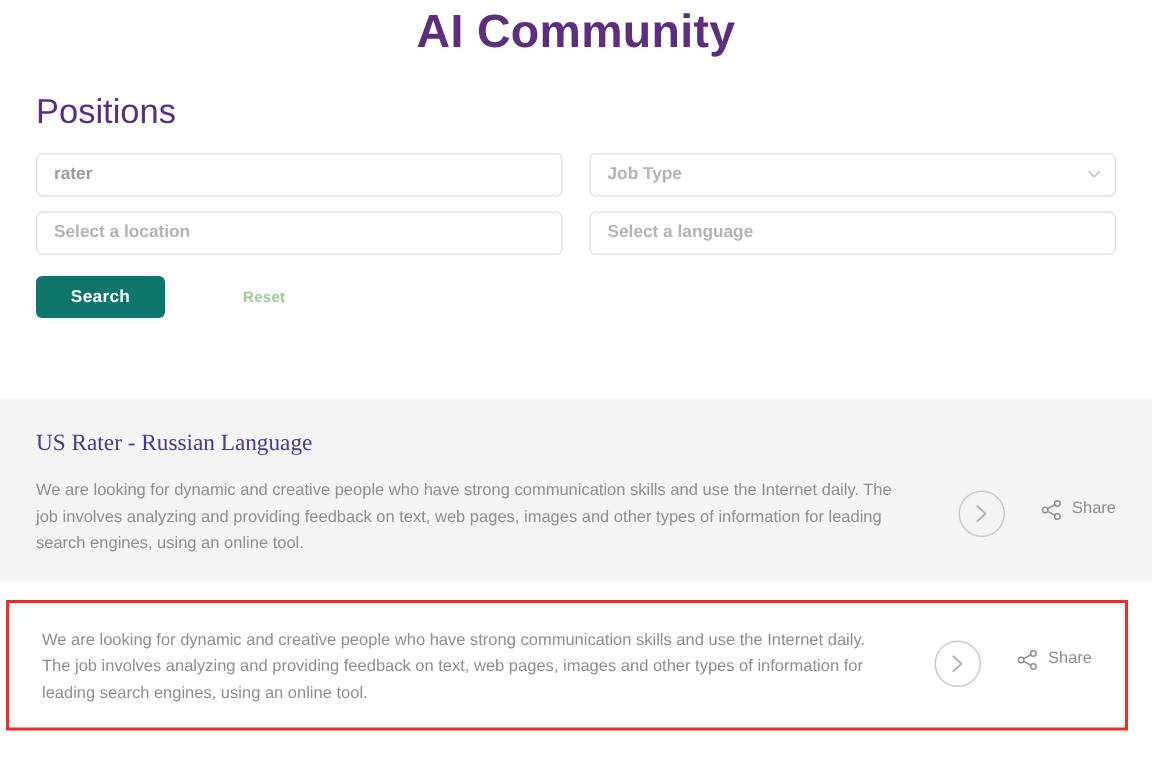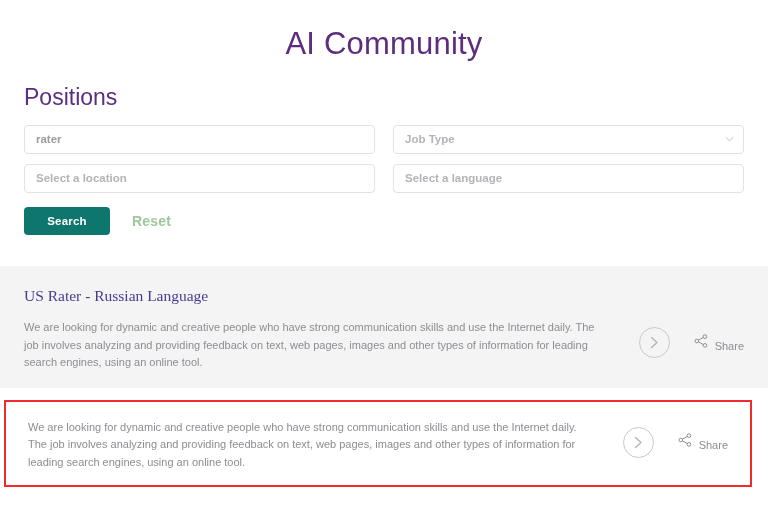--- a/index.html
+++ b/index.html
@@ -18,23 +18,23 @@
     width: 768px;
     height: 505px;
     background: #ffffff;
   }
 
   
   .page-title {
     text-align: center;
     color: #5d2d7e;
     font-size: 31px;
-    font-weight: normal;
+    font-weight: bold;
     letter-spacing: 0.2px;
-    padding-top: 25px;
+    padding-top: 2px;
     margin: 0;
     line-height: 38px;
   }
 
   .section-title {
     color: #5a2e80;
     font-size: 23px;
     font-weight: normal;
     margin: 20px 0 0 24px;
     line-height: 28px;
@@ -94,23 +94,23 @@
     border-radius: 4px;
     width: 86px;
     height: 28px;
     font-size: 11.5px;
     font-weight: bold;
     font-family: "Liberation Sans", sans-serif;
     cursor: pointer;
     letter-spacing: 0.2px;
   }
   .reset-link {
-    margin-left: 22px;
+    margin-left: 52px;
     color: #9ec79b;
-    font-size: 14px;
+    font-size: 10px;
     font-weight: bold;
     text-decoration: none;
     cursor: pointer;
     letter-spacing: 0.2px;
   }
 
   
   .results {
     position: absolute;
     left: 0;
@@ -168,21 +168,21 @@
     border: 1px solid #c9c9cd;
     display: flex;
     align-items: center;
     justify-content: center;
     cursor: pointer;
     flex: none;
   }
 
   .share-wrap {
     display: flex;
-    align-items: flex-end;
+    align-items: flex-start;
     margin-left: 24px;
     cursor: pointer;
   }
   .share-label {
     color: #8d8d93;
     font-size: 11px;
     margin-left: 7px;
   }
 </style>
 </head>

